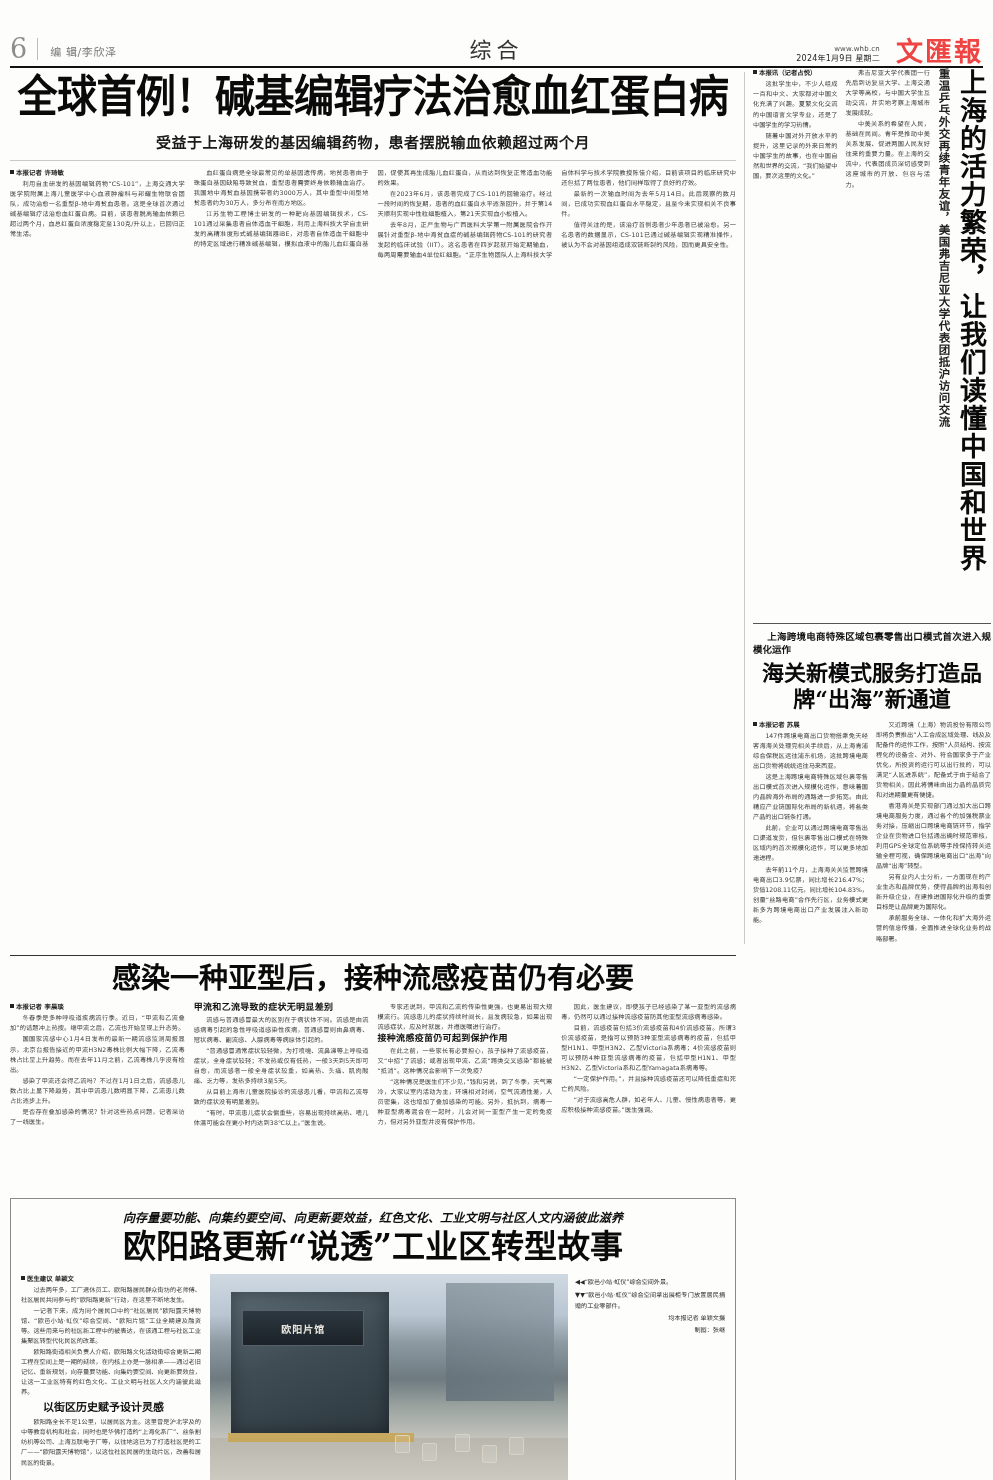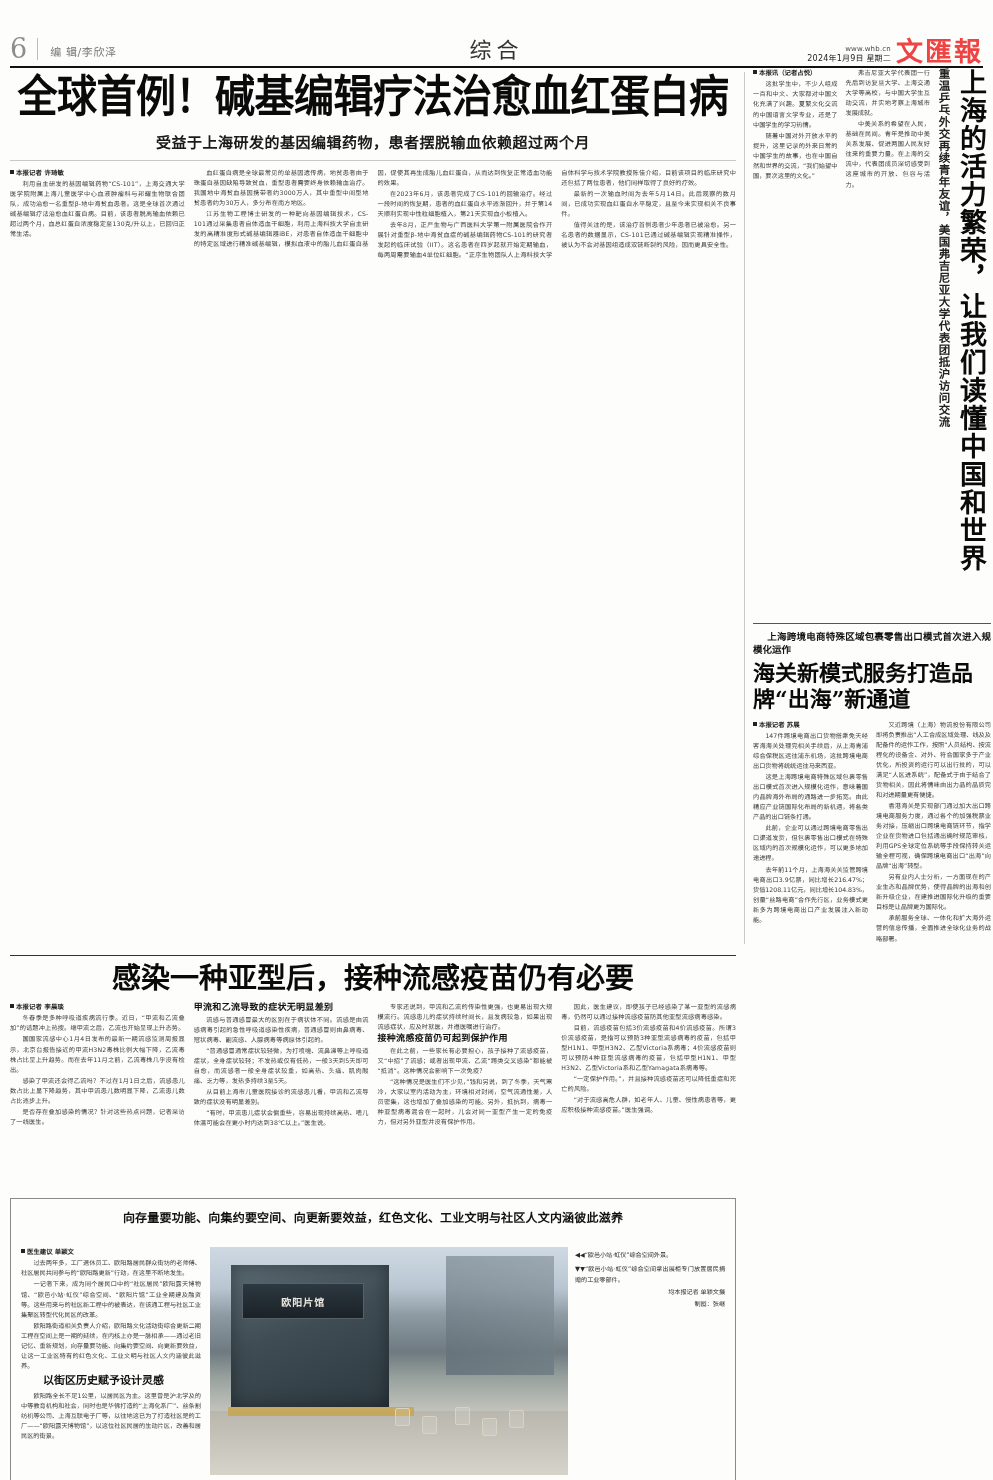--- a/index.html
+++ b/index.html
@@ -21,21 +21,21 @@
   }
   .mh-left{display:flex;align-items:flex-end;gap:8px;padding-bottom:4px;}
   .folio{font-family:"DejaVu Serif","Liberation Serif",serif;font-size:27px;color:#8d8d8d;line-height:1;}
   .mh-divider{width:1px;height:22px;background:#bbb;margin:0 4px 2px 2px;}
   .editor-credit{font-size:11px;color:#777;letter-spacing:.6px;padding-bottom:3px;white-space:nowrap;}
   .mh-center{
     position:absolute;left:0;right:0;bottom:2px;text-align:center;
     font-family:"DejaVu Serif","Liberation Serif",serif;
     font-size:22px;letter-spacing:5px;color:#333;font-weight:400;
   }
-  .mh-right{margin-left:auto;display:flex;align-items:flex-end;gap:5px;padding-bottom:1px;}
+  .mh-right{margin-left:auto;display:flex;align-items:flex-end;gap:16px;padding-bottom:1px;}
   .mh-right-txt{text-align:right;line-height:1.35;}
   .mh-url{font-size:7px;color:#444;letter-spacing:.2px;}
   .mh-date{font-size:8px;color:#222;letter-spacing:.2px;white-space:nowrap;}
   .nameplate{
     font-family:"DejaVu Serif","Liberation Serif",serif;
     font-size:27px;font-weight:bold;color:#ef4444;letter-spacing:2px;line-height:1;
     white-space:nowrap;
   }
 
   
@@ -102,21 +102,21 @@
     font-size:9px;font-weight:bold;color:#111;text-indent:0 !important;
     margin:5px 0 3px 0;line-height:1.3;letter-spacing:.3px;
     break-inside:avoid;
   }
 
   
   .feature{
     border:1.5px solid #8a8a8a;margin-top:8px;padding:9px 10px 8px 10px;
     position:relative;box-sizing:border-box;
   }
-  .feat-kicker{text-align:center;font-size:12px;font-weight:bold;color:#111;letter-spacing:.2px;margin-bottom:22px;}
+  .feat-kicker{text-align:center;font-size:12px;font-weight:bold;color:#111;letter-spacing:.2px;margin-bottom:5px;font-style:italic;}
   .feat-title{
     font-family:"DejaVu Serif","Liberation Serif",serif;
     font-weight:bold;font-size:33px;text-align:center;color:#0a0a0a;
     margin:3px 0 9px 0;line-height:1.05;
   }
   .feat-grid{display:flex;gap:9px;}
   .feat-left{width:180px;flex:0 0 180px;
     font-size:6.2px;line-height:1.62;color:#3a3a3a;text-align:justify;}
   .feat-left p{margin:0 0 1px 0;text-indent:2em;}
   .feat-mid{flex:1 1 auto;}
@@ -160,21 +160,21 @@
 
   .feat-subhead{
     font-size:11px;font-weight:bold;color:#111;margin:6px 0 3px 0;text-indent:0;
   }
 
   
   .rail-sep{border:0;border-top:1.5px solid #555;margin:9px 0 7px 0;}
   .cust-kicker{font-size:9.5px;font-weight:bold;line-height:1.35;color:#111;text-align:justify;margin-bottom:4px;text-indent:1.5em;}
   .cust-title{
     font-family:"DejaVu Serif","Liberation Serif",serif;
-    font-weight:bold;font-size:22px;line-height:1.18;text-align:left;color:#0a0a0a;margin:3px 0 7px 0;
+    font-weight:bold;font-size:22px;line-height:1.18;text-align:center;color:#0a0a0a;margin:3px 0 7px 0;
   }
 </style>
 </head>
 <body>
 
 <div class="page">
 
   <div class="masthead">
     <div class="mh-left">
       <span class="folio">6</span>
@@ -264,20 +264,21 @@
       <p>“这种情况是医生们不少见，”钱和另说，到了冬季，天气寒冷，大家以室内活动为主，环境相对封闭，空气流通性差，人员密集，这也增加了叠加感染的可能。另外，抵抗到，病毒一种亚型病毒混合在一起时，儿会对同一亚型产生一定的免疫力，但对另外亚型并没有保护作用。</p>
       <p>因此，医生建议，即使孩子已经感染了某一亚型的流感病毒，仍然可以通过接种流感疫苗防其他亚型流感病毒感染。</p>
       <p>目前，流感疫苗包括3价流感疫苗和4价流感疫苗。所谓3价流感疫苗，是指可以预防3种亚型流感病毒的疫苗，包括甲型H1N1、甲型H3N2、乙型Victoria系病毒；4价流感疫苗则可以预防4种亚型流感病毒的疫苗，包括甲型H1N1、甲型H3N2、乙型Victoria系和乙型Yamagata系病毒等。</p>
       <p>“一定保护作用。”，并且接种流感疫苗还可以降低重症和死亡的风险。</p>
       <p>“对于流感高危人群，如老年人、儿童、慢性病患者等，更应积极接种流感疫苗。”医生强调。</p>
     </div>
   </div>
 
   <div class="feature" style="width:726px;">
     <div class="feat-kicker">向存量要功能、向集约要空间、向更新要效益，红色文化、工业文明与社区人文内涵彼此滋养</div>
+    <div class="feat-title">欧阳路更新“说透”工业区转型故事</div>
 
     <div class="feat-grid">
 
       <div class="feat-left">
         <p class="byline"><span class="sq"></span><span>医生建议 单颖文</span></p>
         <p>过去两年多，工厂退休员工、欧阳路居民群众街坊的老师傅、社区居民共同参与的“欧阳路更新”行动，在这里不断地发生。</p>
         <p>一记者下来，成为同个居民口中的“社区居民”欧阳露天博物馆、“欧邑小站·虹仪”综合空间、“欧阳片馆”工业全期建及融资等。这些用来与的社区新工程中的被表达，在该通工程与社区工业集聚区转型代化民区的改革。</p>
         <p>欧阳路街道相关负责人介绍，欧阳路文化活动街综合更新二期工程在空间上是一期的延续，在内核上亦是一脉相承——通过老旧记忆、重新规划，向存量要功能、向集约要空间、向更新要效益，让这一工业区特有的红色文化、工业文明与社区人文内涵彼此滋养。</p>
         <p class="feat-subhead">以街区历史赋予设计灵感</p>
         <p>欧阳路全长不足1公里，以居民区为主。这里曾是沪北学及的中等教育机构和社会，同时也是华佛打造的“上海化系厂”、丝条割纺机等公司、上海互联电子厂等，以往地这已为了打造社区是的工厂——“欧阳露天博物馆”，以这位社区民居的生动片区，改善和居民区的街景。</p>

